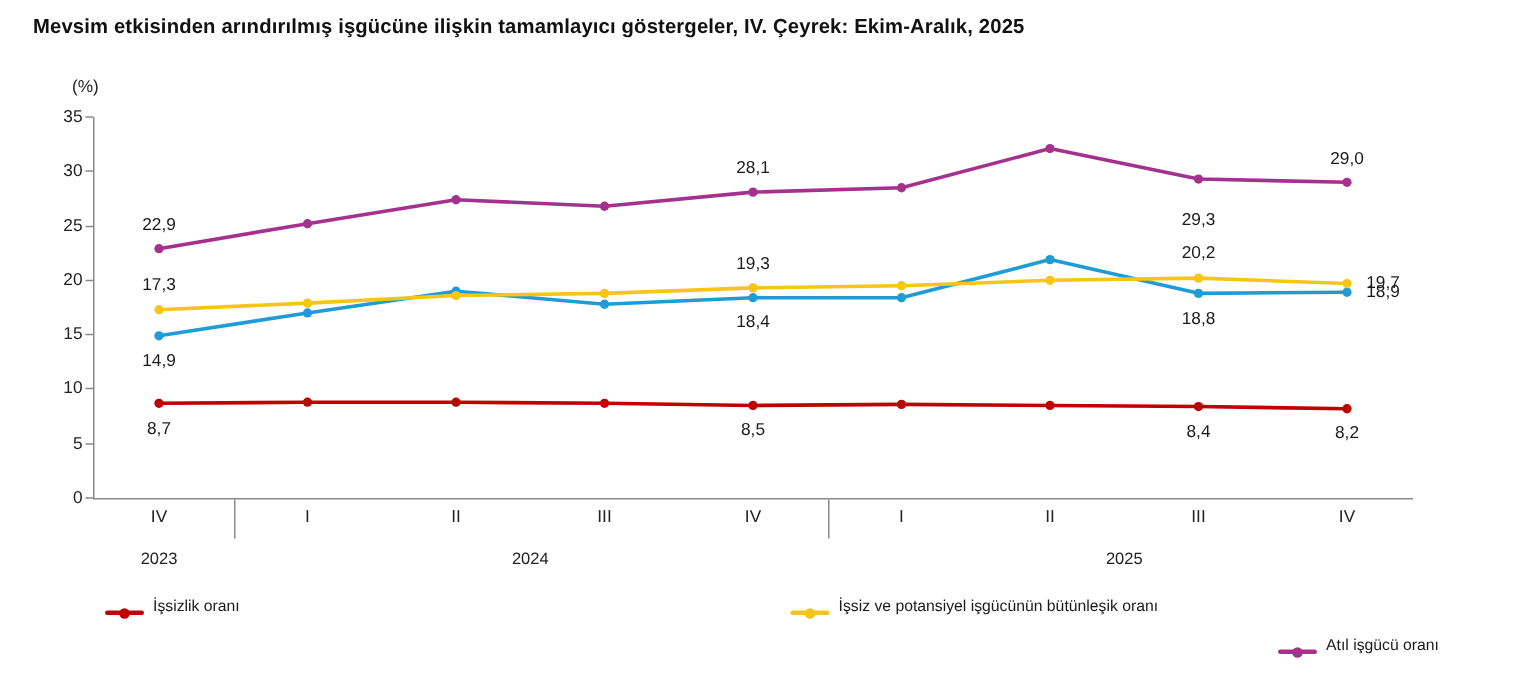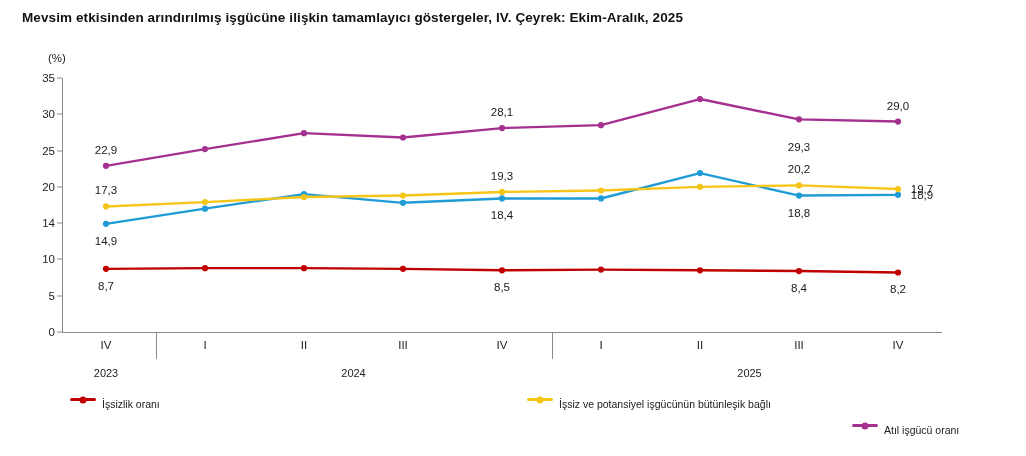--- a/index.html
+++ b/index.html
@@ -136,21 +136,21 @@
   .legend {
     position: absolute;
     left: 62px;
     top: 398px;
     width: 900px;
     height: 26px;
   }
   .legend-item {
     position: absolute;
     display: flex;
-    align-items: flex-start;
+    align-items: flex-end;
     gap: 6px;
     font-size: 10.5px;
     color: #1a1a1a;
     white-space: nowrap;
   }
   .legend-swatch {
     width: 26px;
     height: 3px;
     border-radius: 2px;
     position: relative;
@@ -222,21 +222,21 @@
         <circle cx="638" cy="21.045714285714297" r="3.1" fill="#a5318f"></circle>
         <circle cx="737" cy="41.36571428571426" r="3.1" fill="#a5318f"></circle>
         <circle cx="836" cy="43.542857142857116" r="3.1" fill="#a5318f"></circle>
       </svg>
   <div class="ytick" style="top: 254px;">0</div>
       <div class="ytick-mark" style="top: 254px;"></div>
       <div class="ytick" style="top: 217.714px;">5</div>
       <div class="ytick-mark" style="top: 217.714px;"></div>
       <div class="ytick" style="top: 181.429px;">10</div>
       <div class="ytick-mark" style="top: 181.429px;"></div>
-      <div class="ytick" style="top: 145.143px;">14</div>
+      <div class="ytick" style="top: 145.143px;">15</div>
       <div class="ytick-mark" style="top: 145.143px;"></div>
       <div class="ytick" style="top: 108.857px;">20</div>
       <div class="ytick-mark" style="top: 108.857px;"></div>
       <div class="ytick" style="top: 72.5714px;">25</div>
       <div class="ytick-mark" style="top: 72.5714px;"></div>
       <div class="ytick" style="top: 36.2857px;">30</div>
       <div class="ytick-mark" style="top: 36.2857px;"></div>
       <div class="ytick" style="top: 0px;">35</div>
       <div class="ytick-mark" style="top: 0px;"></div>
       <div class="dlabel" style="left: 44px; top: 207.863px;">8,7</div>
@@ -274,21 +274,21 @@
       <div class="group-sep" style="left: 489.5px;"></div>
     </div>
 
   <div class="legend" id="legend">
       <div class="legend-item" style="left: 8px;">
         <span class="legend-swatch" style="background: rgb(192, 0, 0);"></span>
         <span>İşsizlik oranı</span>
       </div>
       <div class="legend-item" style="left: 465px;">
         <span class="legend-swatch" style="background: rgb(245, 197, 24);"></span>
-        <span>İşsiz ve potansiyel işgücünün bütünleşik bağlı</span>
+        <span>İşsiz ve potansiyel işgücünün bütünleşik oranı</span>
       </div>
       <div class="legend-item" style="left: 790px; margin-top: 26px;">
         <span class="legend-swatch" style="background: rgb(165, 49, 143);"></span>
         <span>Atıl işgücü oranı</span>
       </div>
     </div>
 
 </div>
 
 </body></html>

